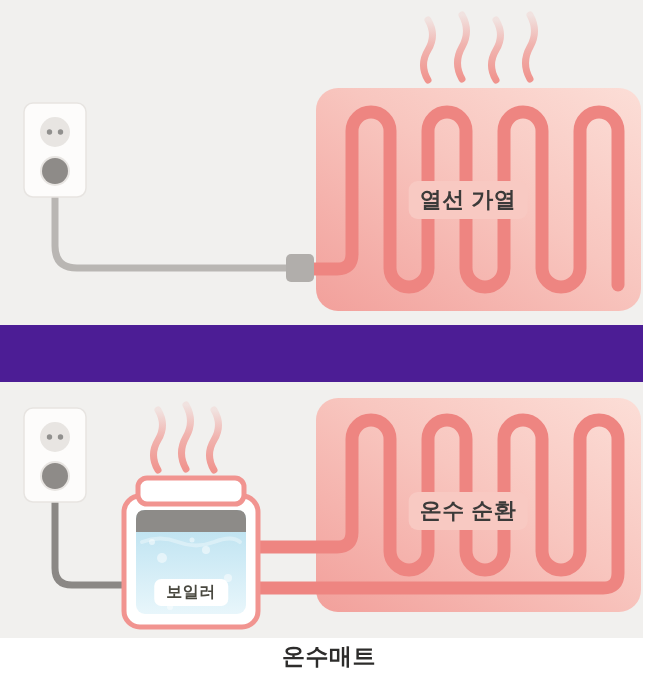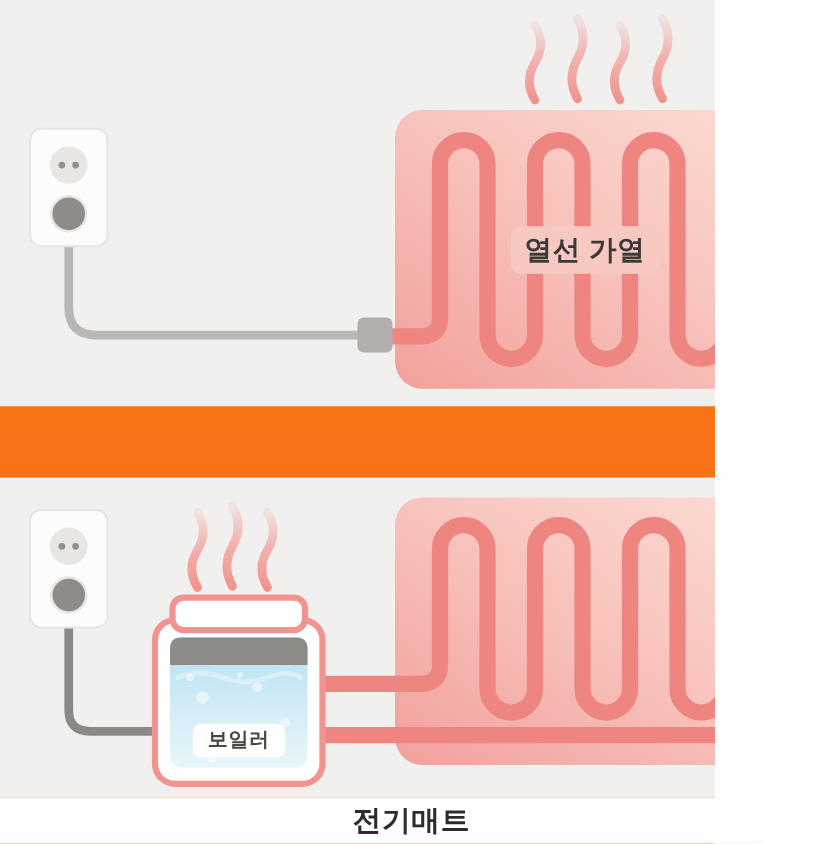--- a/index.html
+++ b/index.html
@@ -1,18 +1,18 @@
 <!DOCTYPE html>
 <html><head>
 <meta charset="utf-8">
 <style>
   html,body{margin:0;padding:0;background:#ffffff;}
   .stage{
-    position:relative;width:572px;height:675px;overflow:hidden;
-    font-family:"Liberation Sans","DejaVu Sans",sans-serif;background:#f97316;
+    position:relative;width:643px;height:675px;overflow:hidden;
+    font-family:"Liberation Sans","DejaVu Sans",sans-serif;background:#4c1d95;
   }
   .panel{position:absolute;left:0;width:658px;background:#f1f0ee;}
   .panel-top{top:0;height:325px;}
   .panel-bottom{top:382px;height:256px;}
   .panel svg{position:absolute;left:0;top:0;display:block;}
   .caption{
     position:absolute;left:0;width:658px;background:#ffffff;
     display:flex;align-items:center;justify-content:center;
     font-size:23px;font-weight:700;color:#2d2c2b;letter-spacing:.5px;
   }
@@ -147,18 +147,19 @@
         </g>
       </g>
 
       <g stroke="url(#waveGrad2)" stroke-width="7" fill="none" stroke-linecap="round">
         <path d="M158 28 q9 15 0 30 q-9 15 0 30"></path>
         <path d="M186 23 q9 16 0 32 q-9 16 0 32"></path>
         <path d="M214 28 q9 15 0 30 q-9 15 0 30"></path>
       </g>
     </svg>
 
+    <div class="mat-label label-water">온수 순환</div>
     <div class="boiler-label">보일러</div>
   </section>
 
-  <div class="caption caption-bottom">전기매트</div>
+  <div class="caption caption-bottom">온수매트</div>
 
 </div>
 
 </body></html>

